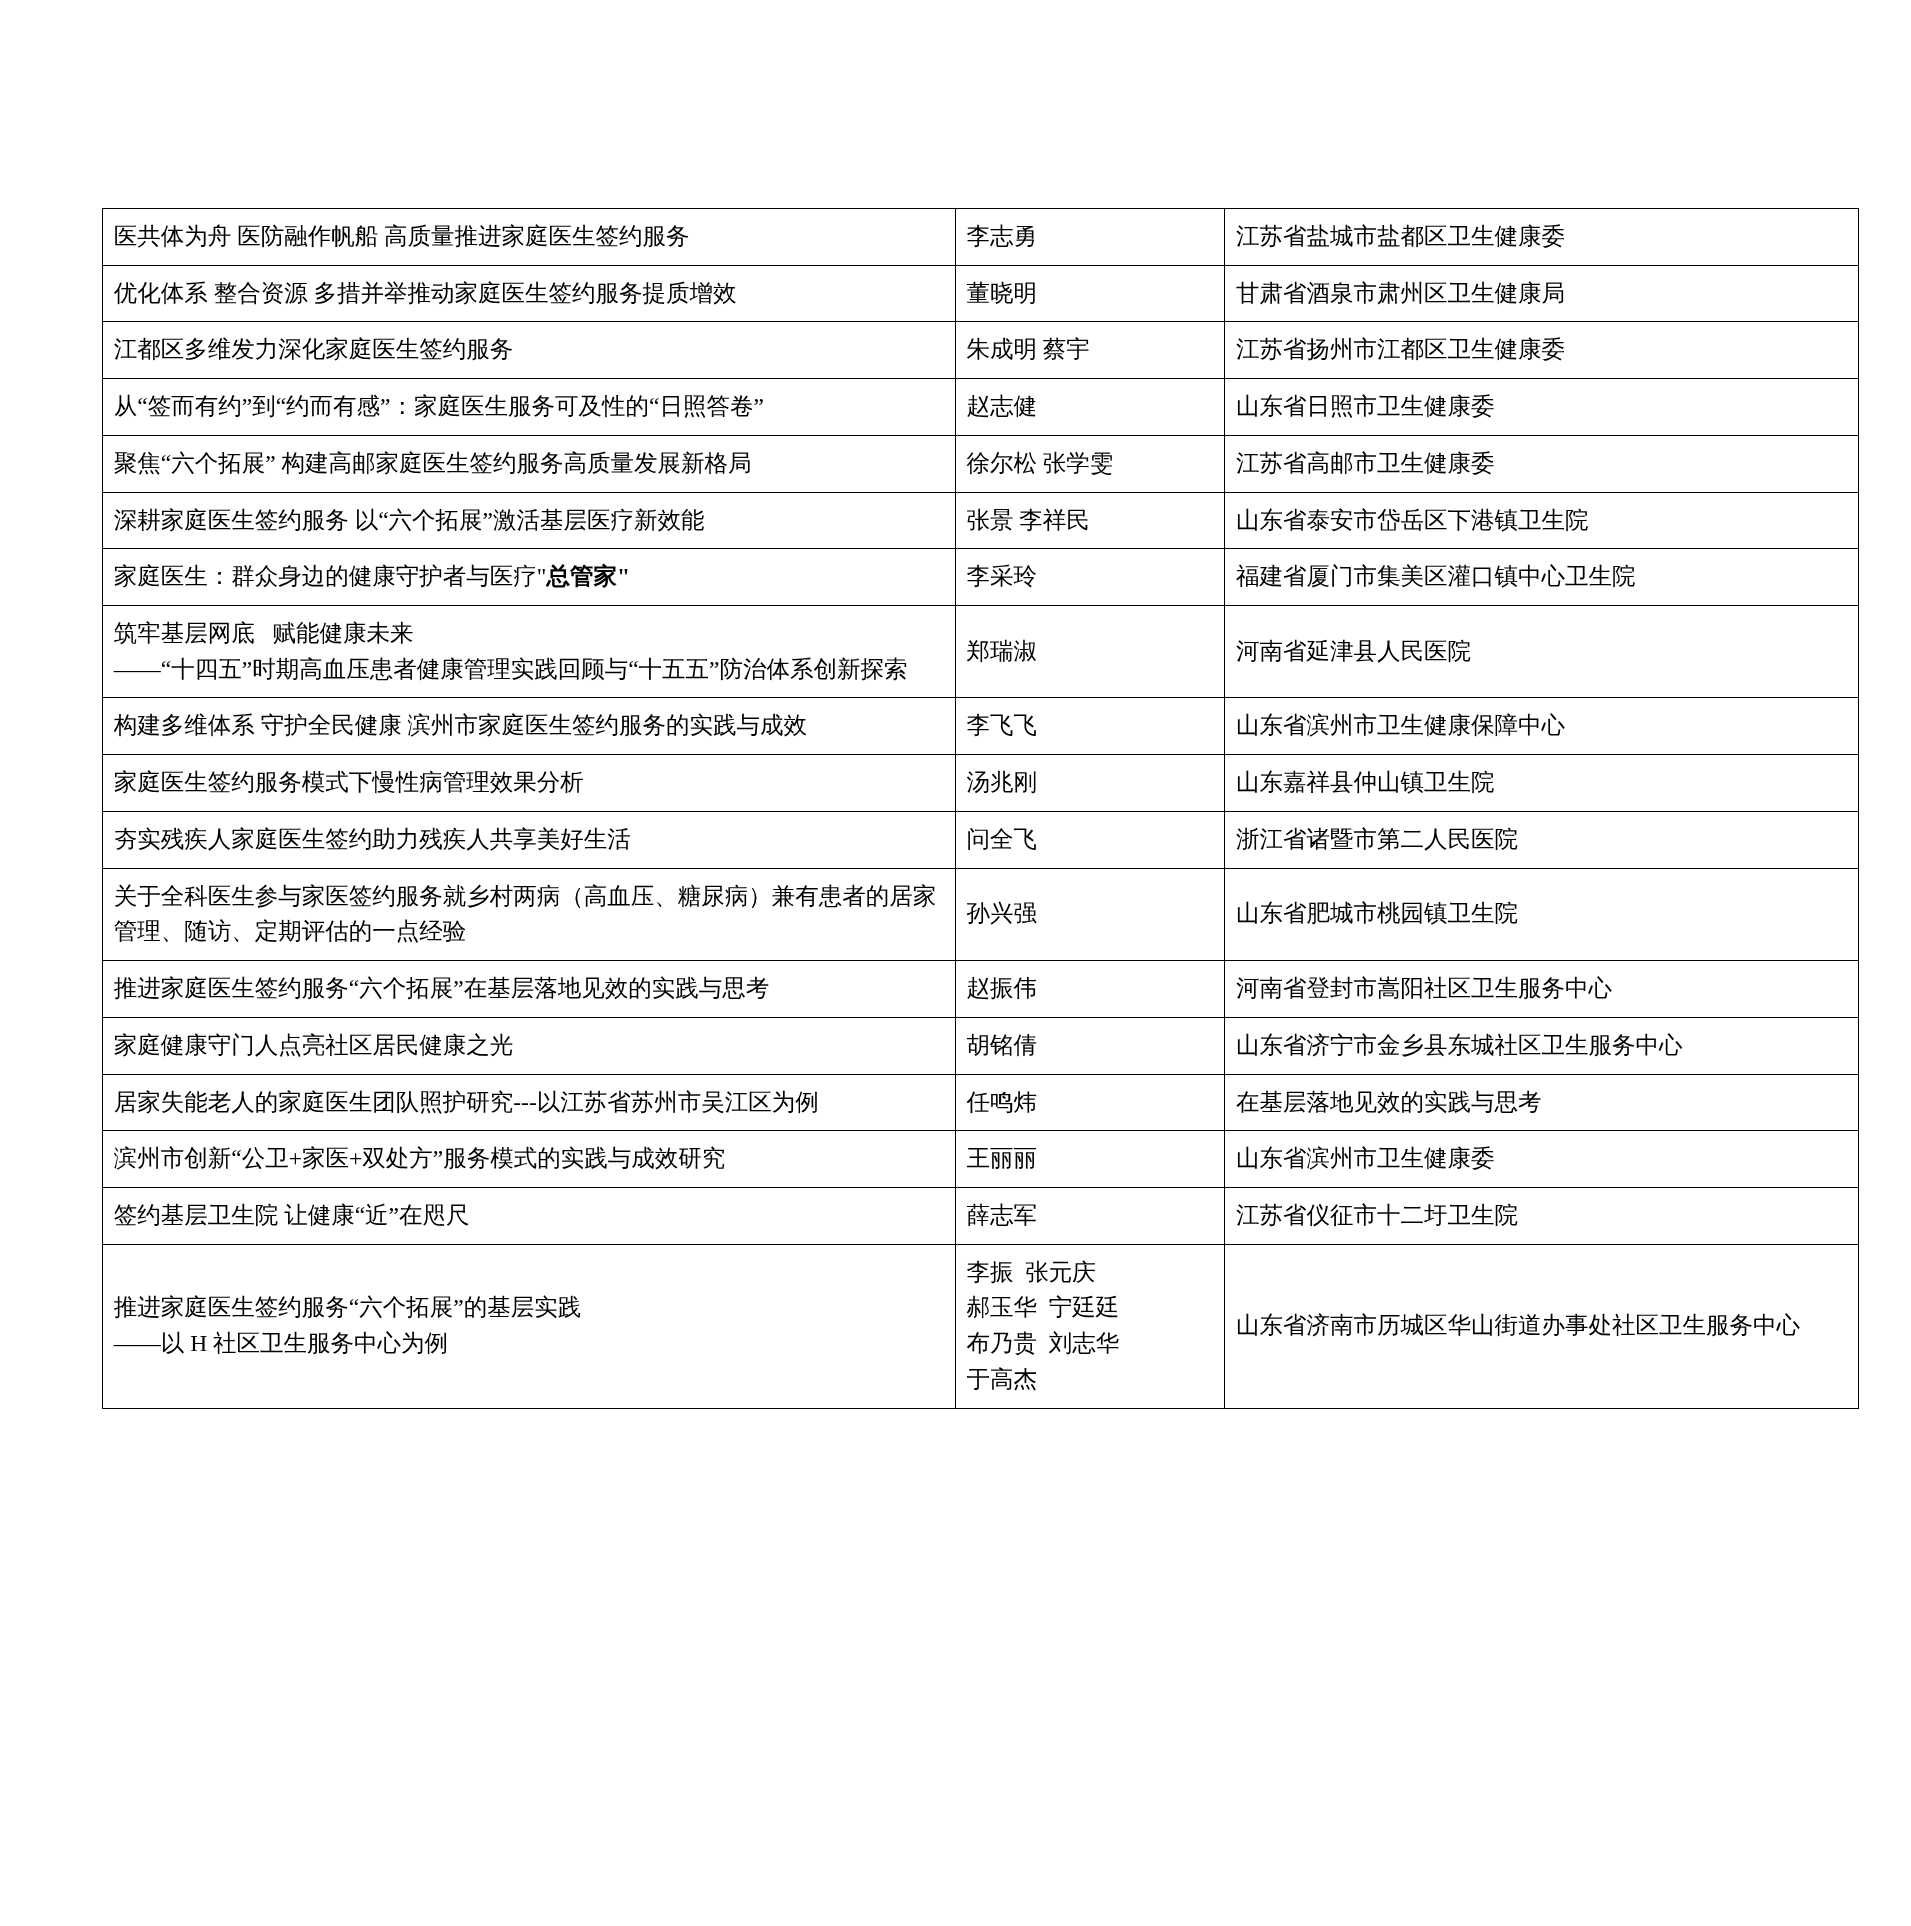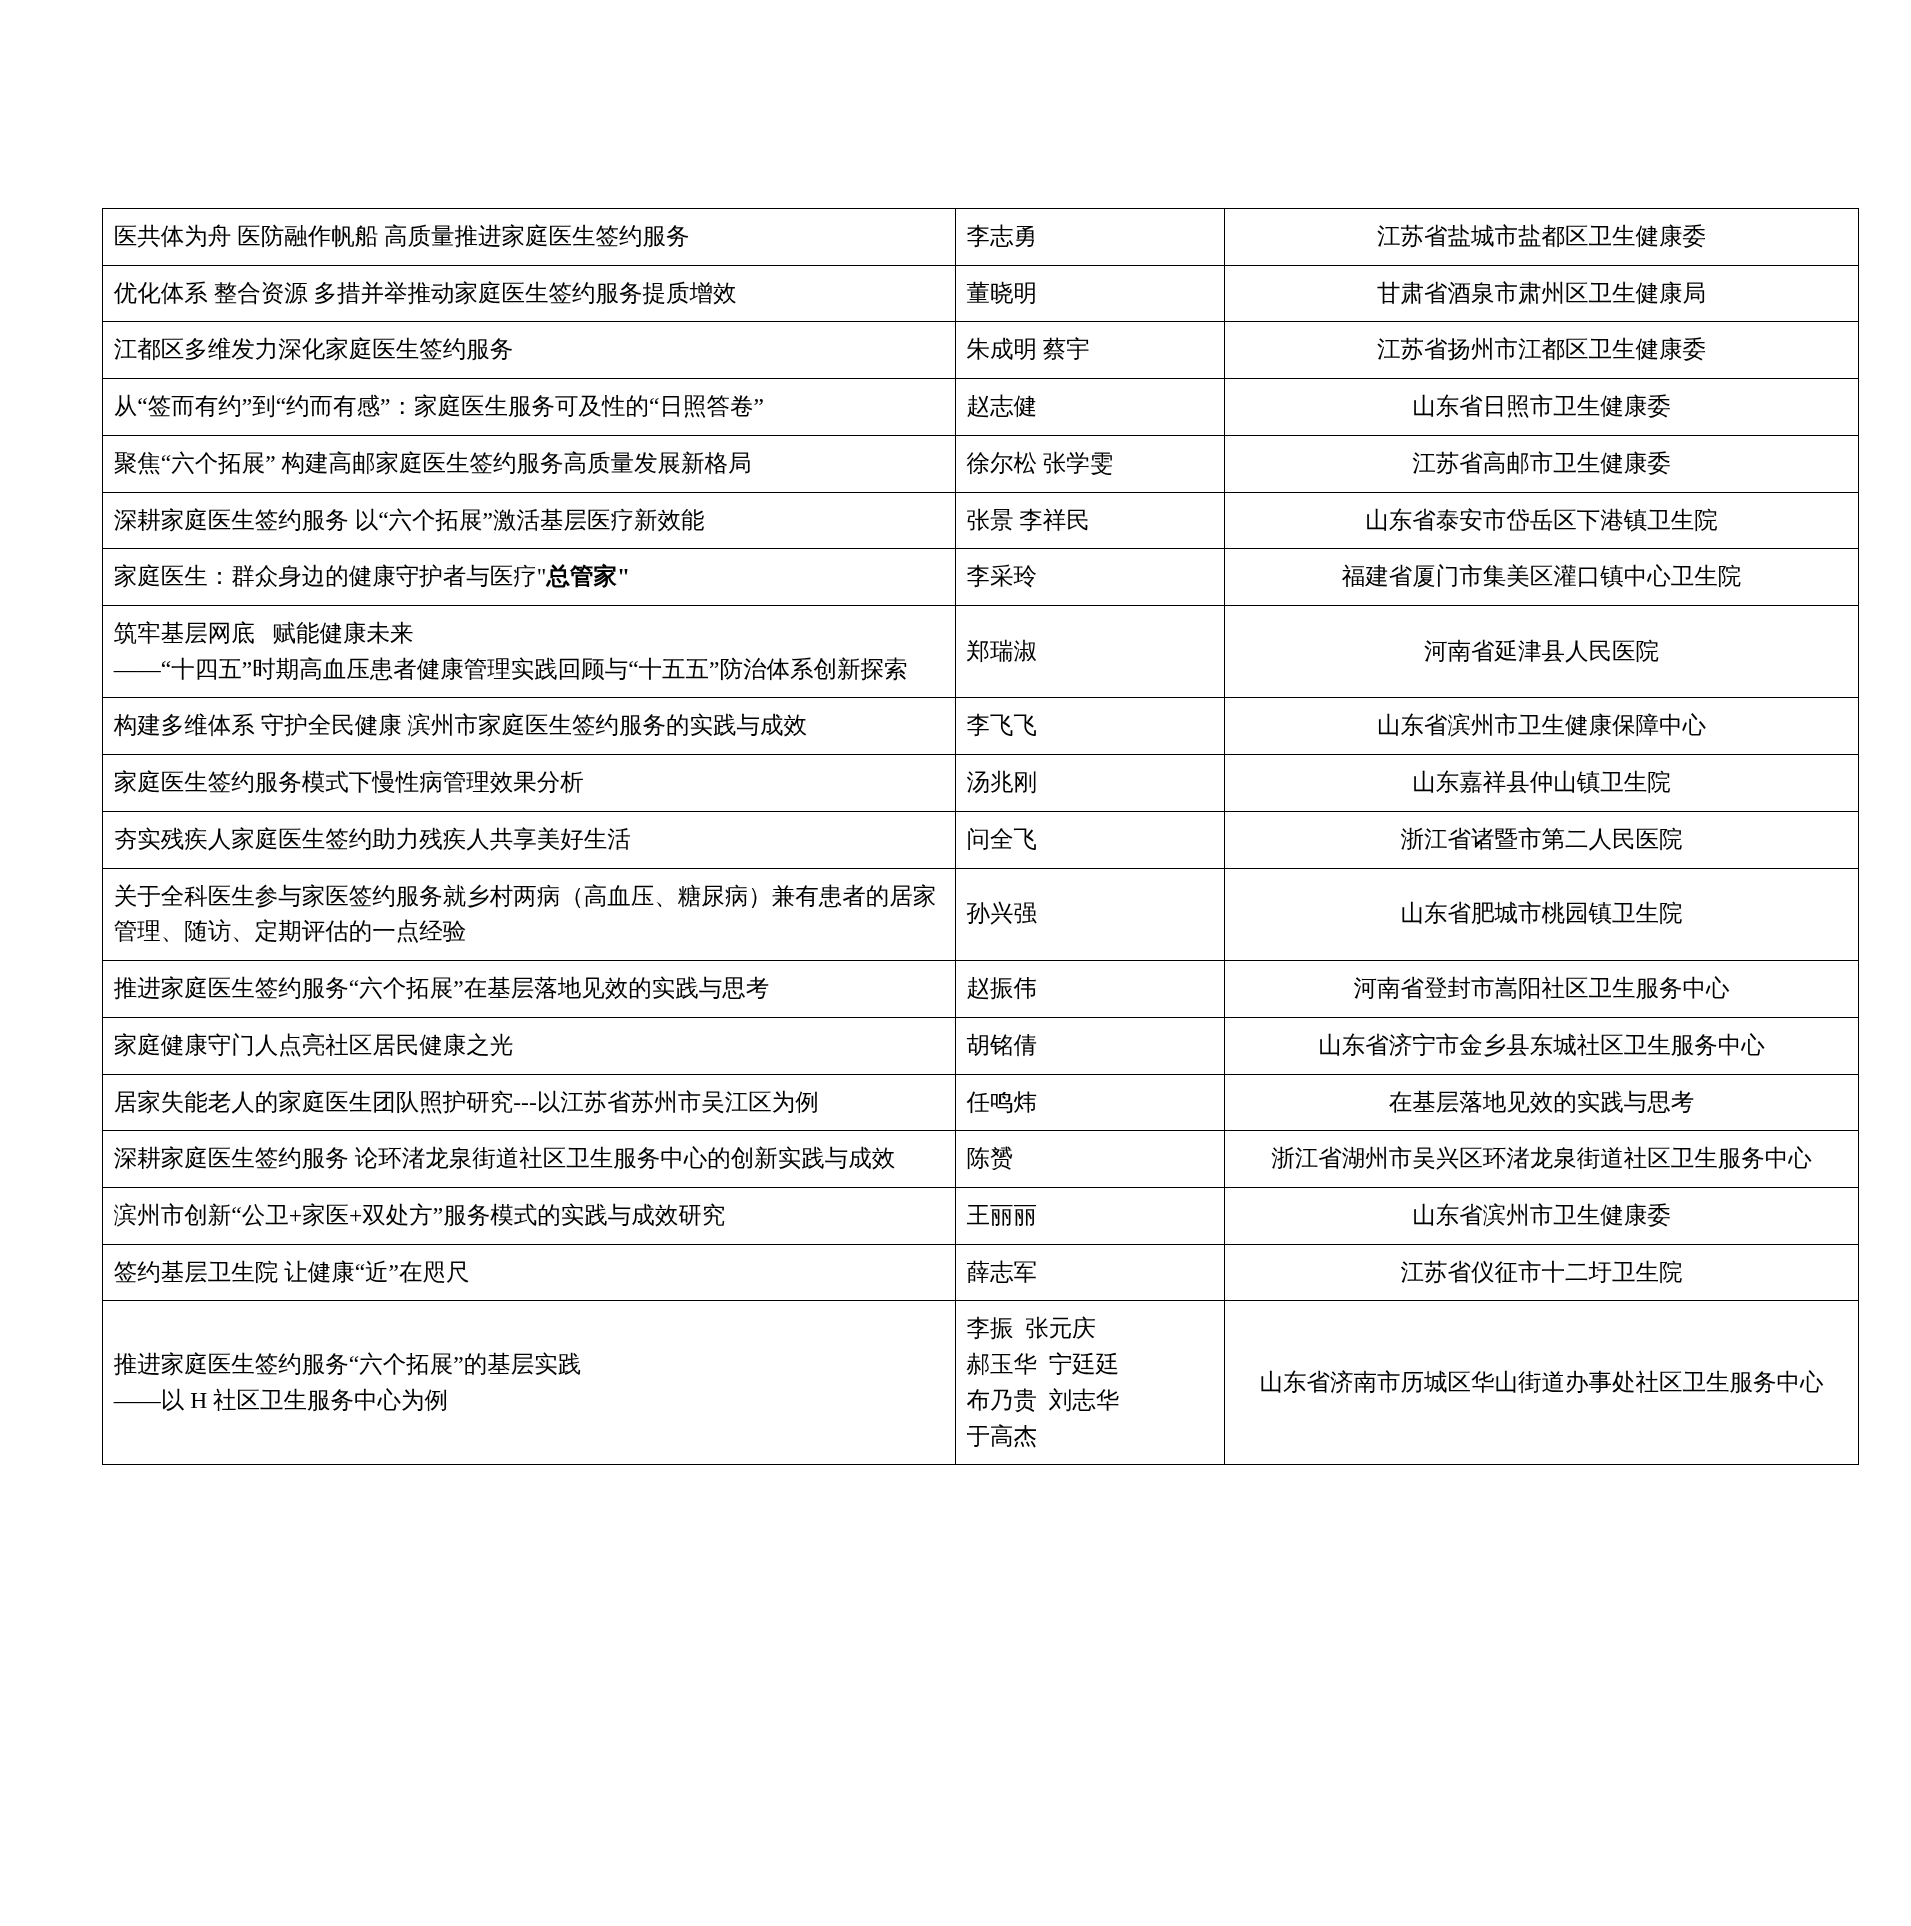--- a/index.html
+++ b/index.html
@@ -39,21 +39,20 @@
     width: 830px;
   }
   td.col-author {
     width: 247px;
     padding-left: 13px;
     margin-left: 48px;
   }
   td.col-org {
     width: 611px;
     padding-left: 17.7px;
-    text-align: center;
   }
   .bold-inline {
     font-weight: bold;
   }
   .line {
     display: block;
     white-space: pre-wrap;
   }
 </style>
 </head>
@@ -153,25 +152,20 @@
         <td class="col-author">胡铭倩</td>
         <td class="col-org">山东省济宁市金乡县东城社区卫生服务中心</td>
       </tr>
 
       <tr>
         <td class="col-title">居家失能老人的家庭医生团队照护研究---以江苏省苏州市吴江区为例</td>
         <td class="col-author">任鸣炜</td>
         <td class="col-org">在基层落地见效的实践与思考</td>
       </tr>
 
-      <tr>
-        <td class="col-title">深耕家庭医生签约服务   论环渚龙泉街道社区卫生服务中心的创新实践与成效</td>
-        <td class="col-author">陈赟</td>
-        <td class="col-org">浙江省湖州市吴兴区环渚龙泉街道社区卫生服务中心</td>
-      </tr>
 
       <tr>
         <td class="col-title">滨州市创新“公卫+家医+双处方”服务模式的实践与成效研究</td>
         <td class="col-author">王丽丽</td>
         <td class="col-org">山东省滨州市卫生健康委</td>
       </tr>
 
       <tr>
         <td class="col-title">签约基层卫生院 让健康“近”在咫尺</td>
         <td class="col-author">薛志军</td>

